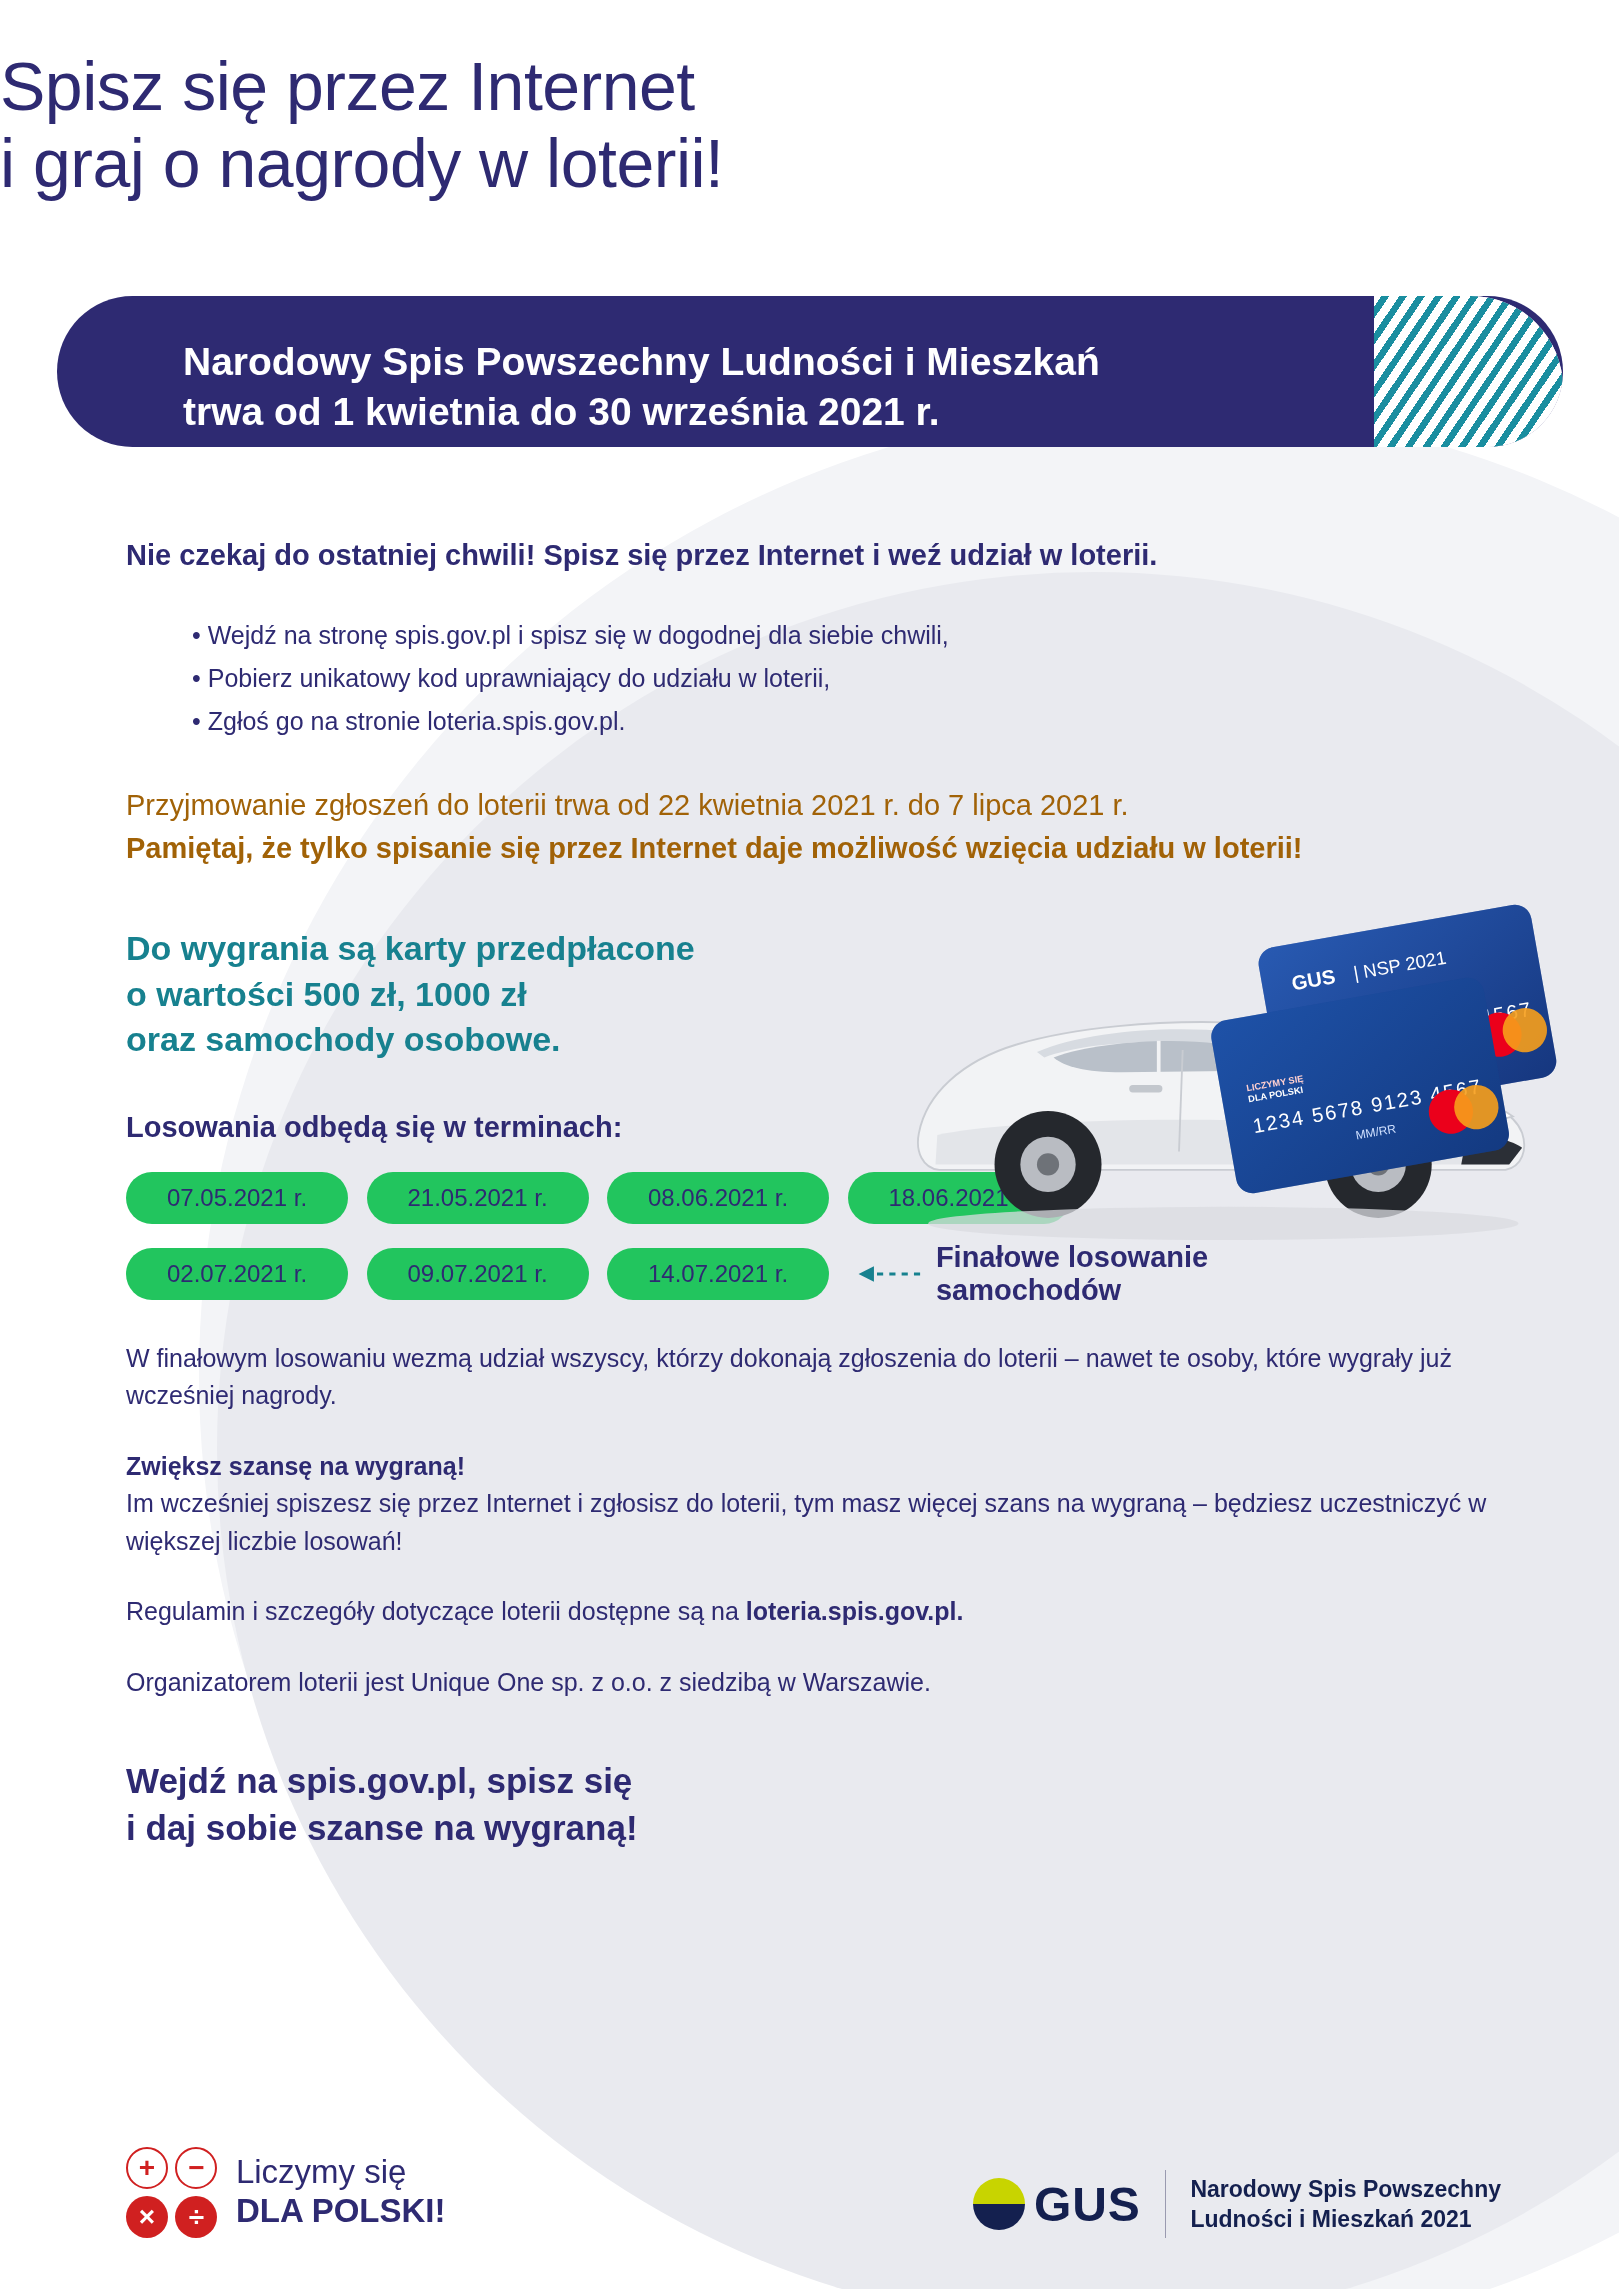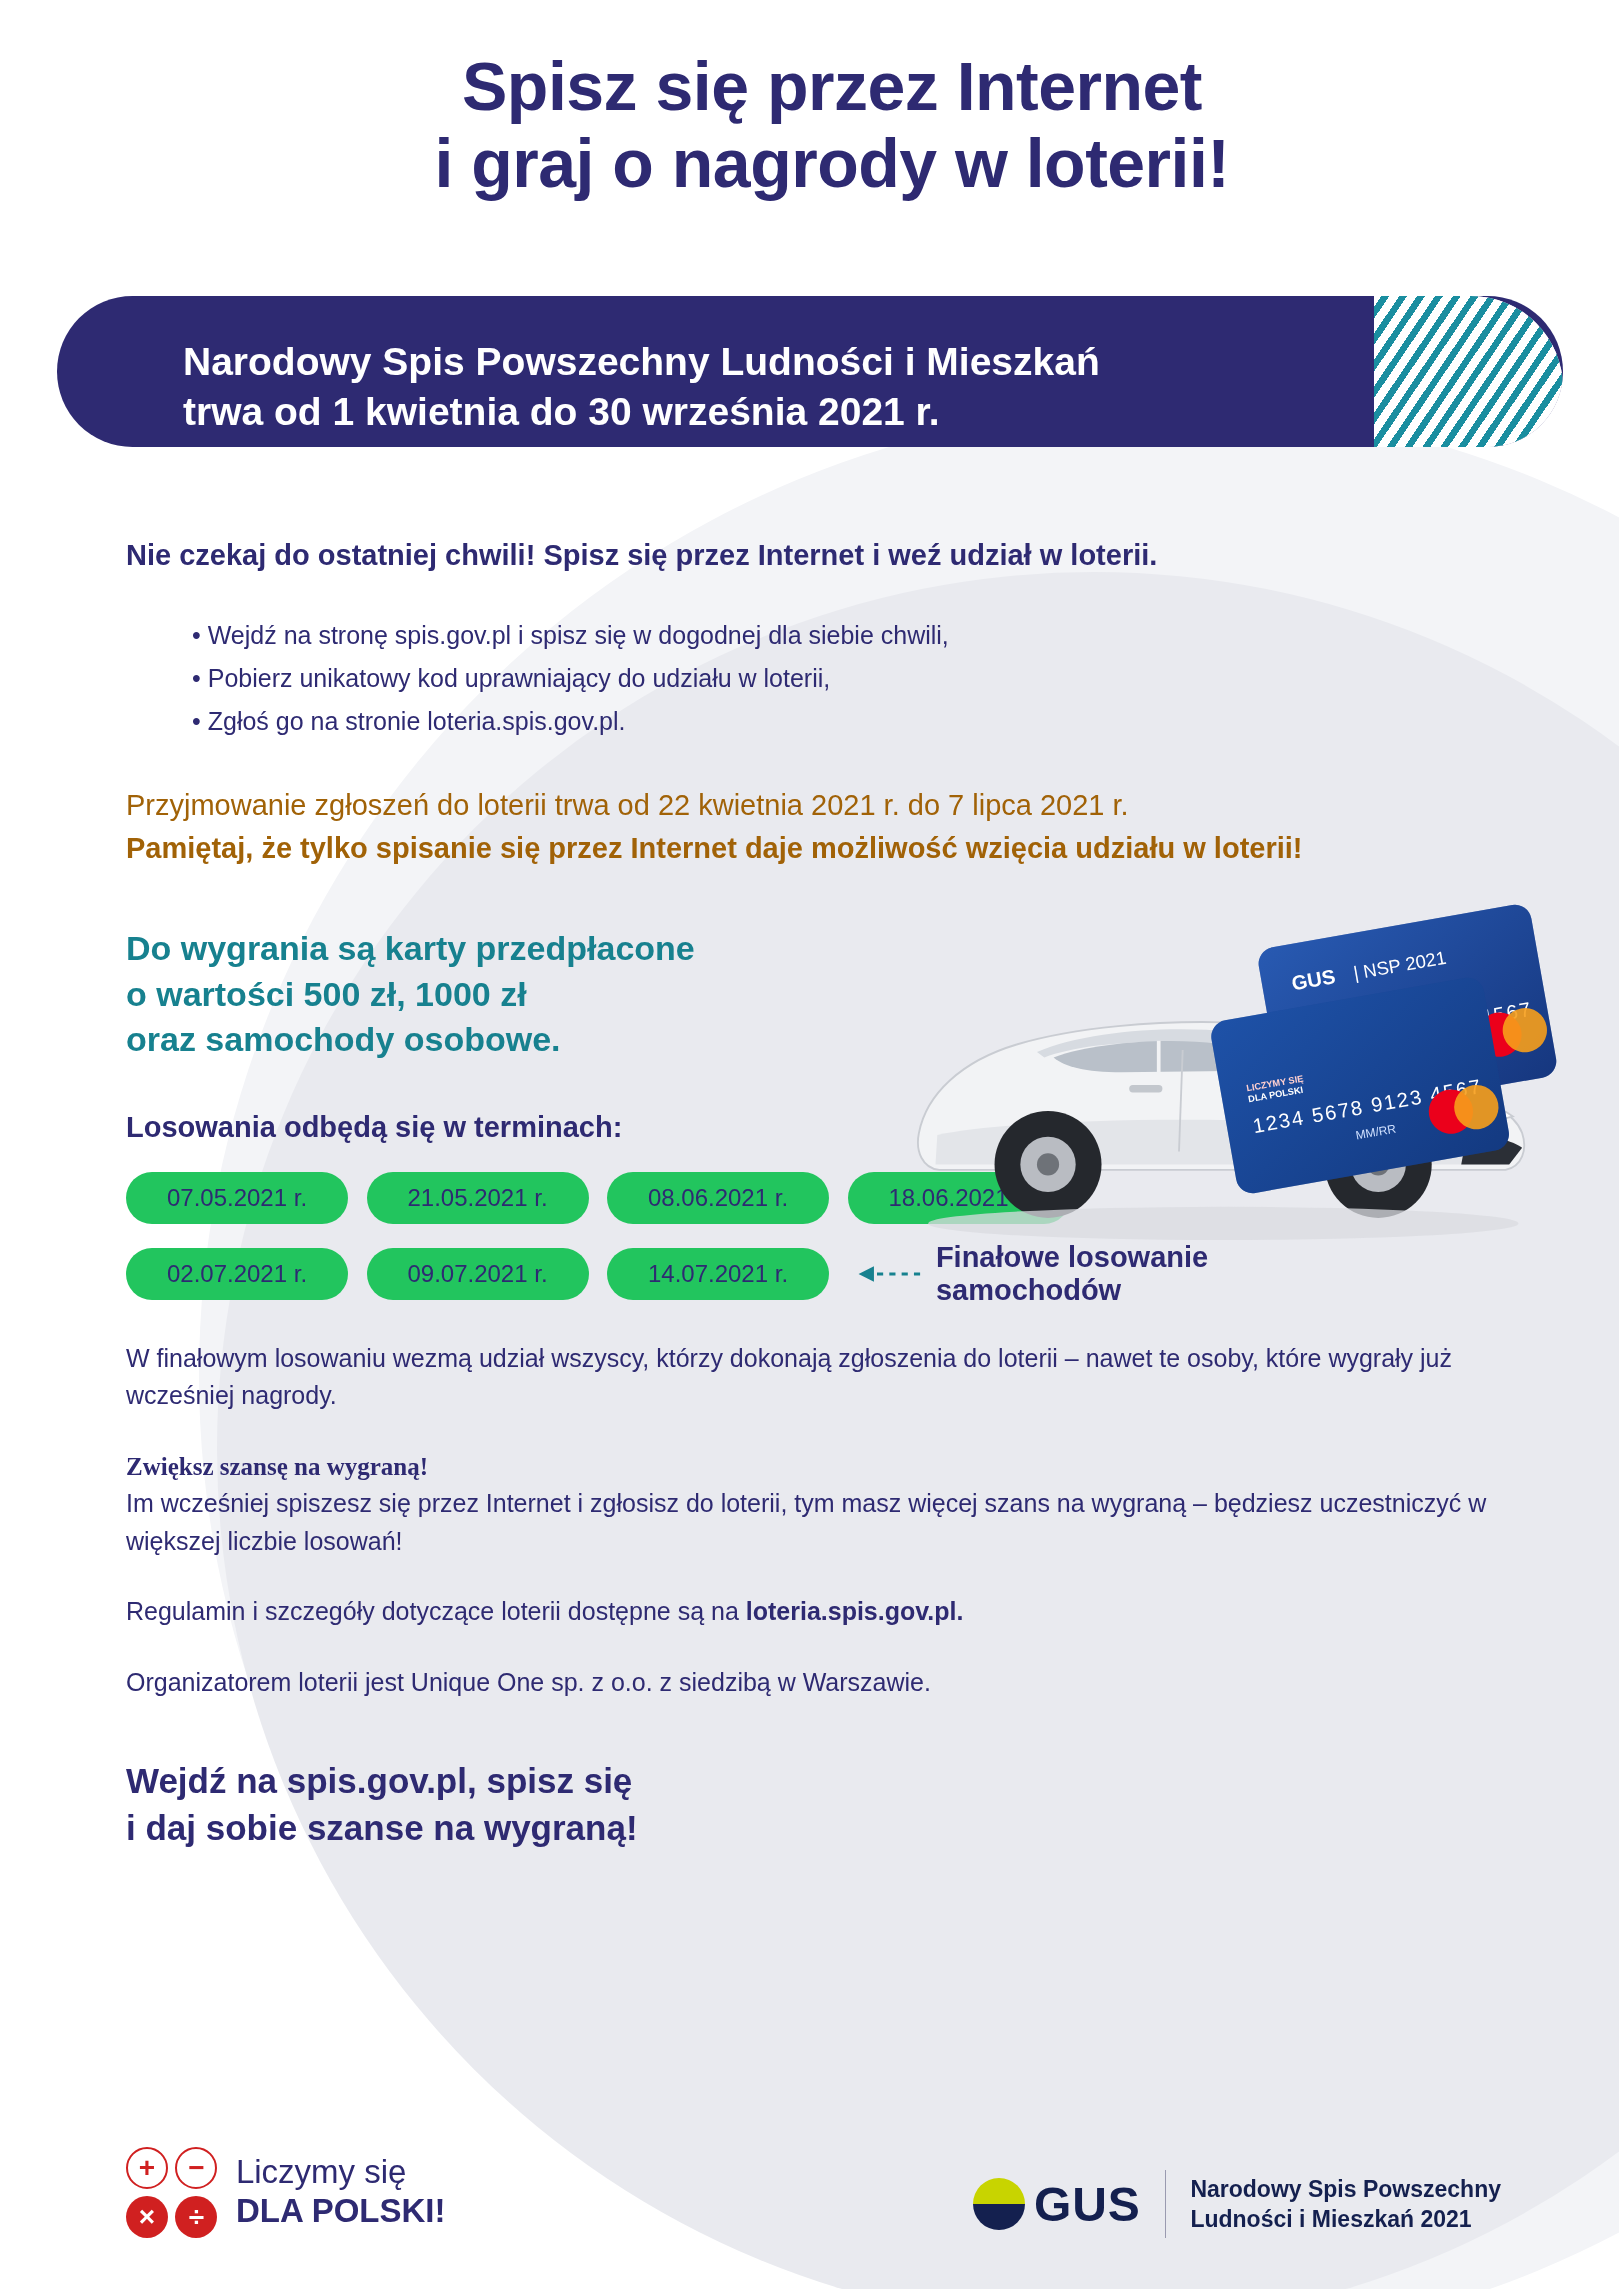--- a/index.html
+++ b/index.html
@@ -40,28 +40,27 @@
 
   .page {
     position: relative;
     z-index: 2;
     width: 1620px;
     height: 2290px;
   }
 
   
   .headline {
-    text-align: center;
+    text-align: left;
     color: #2e2a72;
     font-size: 68px;
-    font-weight: bold;
+    font-weight: normal;
     line-height: 1.13;
     letter-spacing: -0.5px;
     padding-top: 48px;
-    padding-left: 44px;
   }
   .headline .l2 { display: block; }
 
   
   .banner-wrap {
     position: relative;
     margin: 94px 0 0 57px;
     width: 1506px;
     height: 185px;
   }
@@ -200,21 +199,20 @@
     margin-top: 33px;
     font-size: 25px;
     color: #2e2a72;
     line-height: 1.5;
   }
   .para .b { font-weight: bold; }
   .para-head {
     font-size: 25px;
     font-weight: bold;
     color: #2e2a72;
-    font-family: Liberation Serif, serif;
   }
 
   .closing {
     margin-top: 57px;
     font-size: 35px;
     font-weight: bold;
     color: #2e2a72;
     line-height: 1.33;
   }
 

